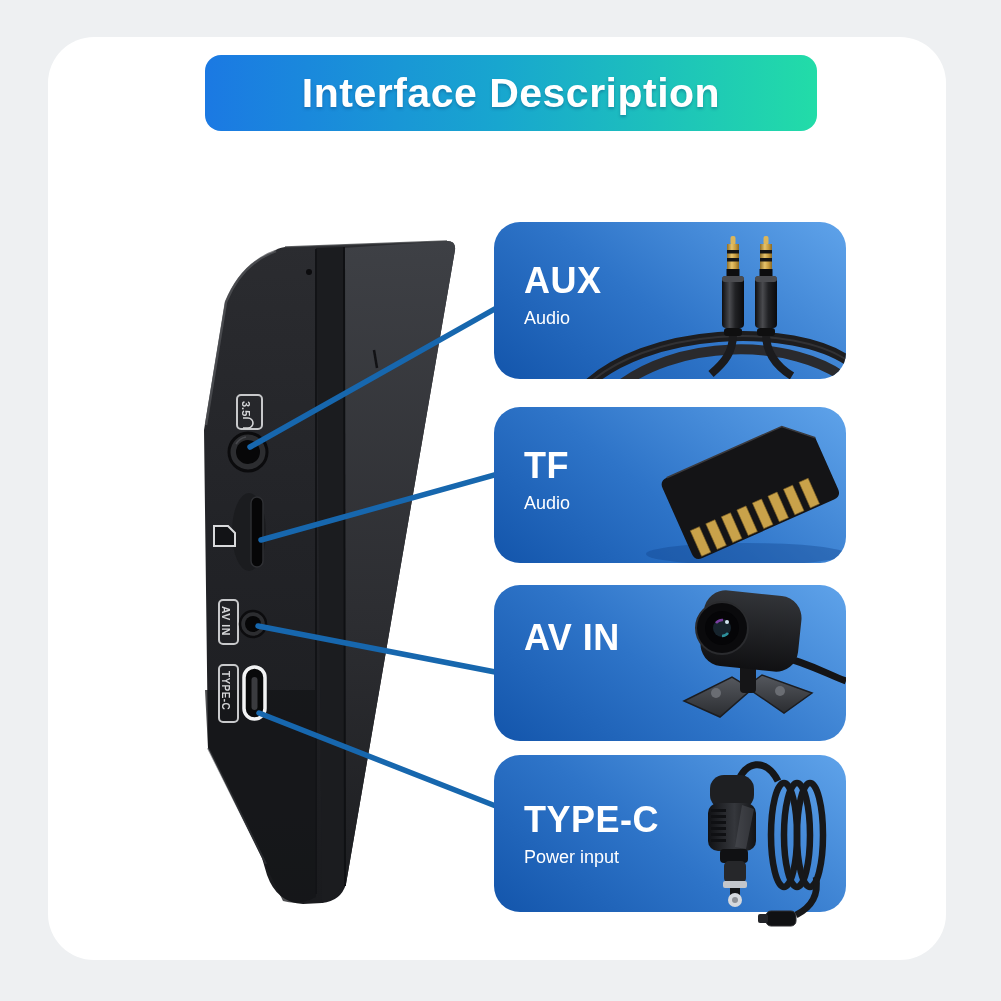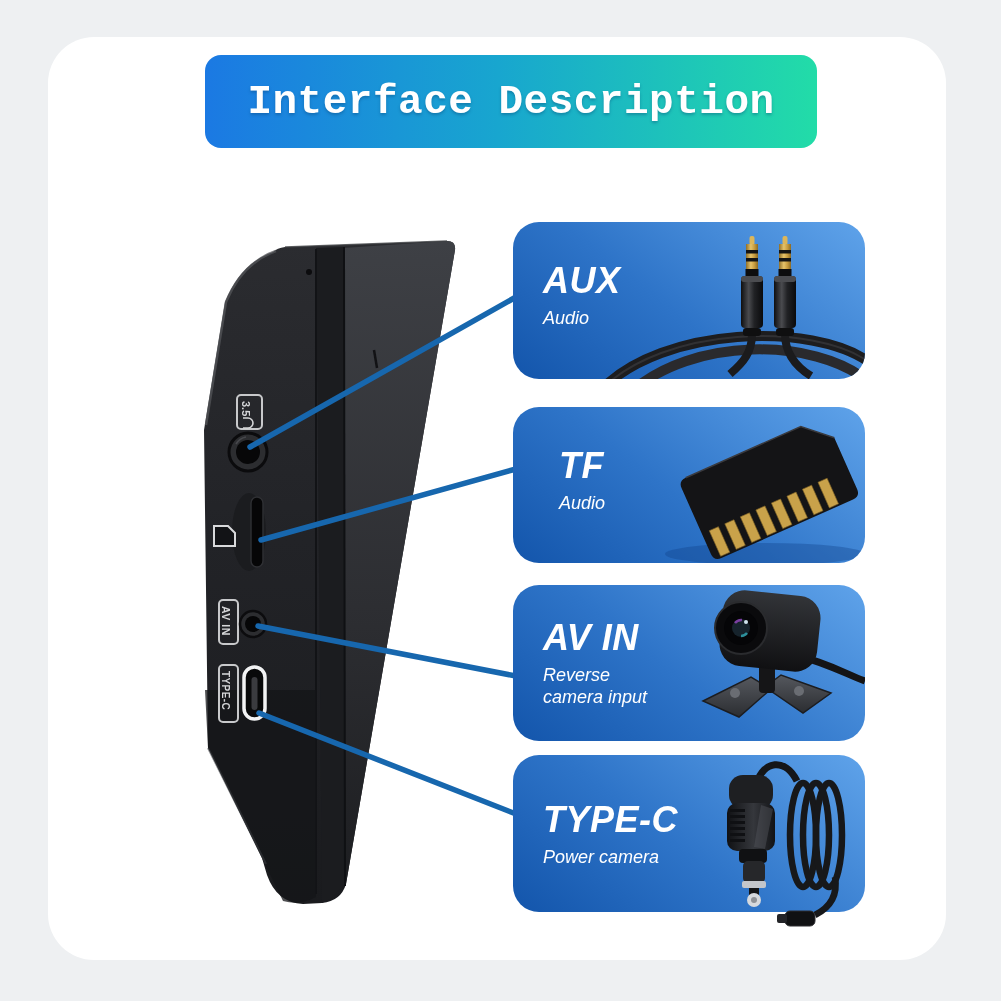--- a/index.html
+++ b/index.html
@@ -6,45 +6,44 @@
   body{
     width:1001px;height:1001px;position:relative;overflow:hidden;
     background:#eef0f2;
     font-family:"Liberation Sans",sans-serif;
   }
   .card{
     position:absolute;left:48px;top:37px;width:898px;height:923px;
     background:#ffffff;border-radius:46px;
   }
   .banner{
-    position:absolute;left:205px;top:55px;width:612px;height:93px;z-index:3;
+    position:absolute;left:205px;top:55px;width:612px;height:76px;z-index:3;
     border-radius:16px;
     background:linear-gradient(90deg,#1b79e3 0%,#18a6cf 48%,#22dca8 100%);
-    display:flex;align-items:center;justify-content:center;font-family:Liberation Mono, monospace;
+    display:flex;align-items:center;justify-content:center;
   }
   .banner-title{
     color:#fff;font-size:41px;font-weight:bold;letter-spacing:.5px;
     text-shadow:0 2px 3px rgba(10,60,110,.35);
   }
   .device-svg{position:absolute;left:0;top:0;z-index:1;}
   .panel{
-    position:absolute;left:513px;width:352px;border-radius:26px;z-index:2;
+    position:absolute;left:494px;width:352px;border-radius:26px;z-index:2;
     background:linear-gradient(38deg,#1355ab 0%,#2e74c8 45%,#5fa3ea 100%);
     overflow:hidden;
-    font-style:italic;
   }
   .panel.ovf{overflow:visible;}
   .p-aux{top:222px;height:157px;}
   .p-tf{top:407px;height:156px;}
   .p-avin{top:585px;height:156px;}
   .p-typec{top:755px;height:157px;}
   .art{position:absolute;left:0;top:0;}
   .panel-text{position:absolute;left:30px;color:#fff;z-index:2;}
   .p-aux  .panel-text{top:40px;}
-  .p-tf   .panel-text{top:40px;margin-left:16px;}
+  .p-tf   .panel-text{top:40px;}
   .p-avin .panel-text{top:34px;}
   .p-typec .panel-text{top:46px;}
   .panel-title{font-size:36px;font-weight:600;letter-spacing:.5px;line-height:1.08;}
   .panel-sub{font-size:18px;font-weight:400;line-height:1.25;margin-top:6px;}
 </style>
 </head>
 <body>
 
 <div class="card"></div>
 
@@ -222,24 +221,20 @@
       <circle cx="228" cy="43" r="26" fill="#0a0a0c" stroke="#2a2b2e" stroke-width="2"></circle>
       <circle cx="228" cy="43" r="17" fill="#050507"></circle>
       <circle cx="228" cy="43" r="9" fill="#16232c"></circle>
       <path d="M 222,38 a 8,8 0 0 1 7,-3" stroke="#7a3fa0" stroke-width="2.5" fill="none"></path>
       <path d="M 234,48 a 8,8 0 0 1 -6,3" stroke="#2c8f9a" stroke-width="2.5" fill="none"></path>
       <circle cx="233" cy="37" r="2" fill="#cfe3ee"></circle>
     </g>
   </svg>
   <div class="panel-text">
     <div class="panel-title">AV IN</div>
-    <div class="panel-sub">
-      <div>Reverse</div>
-      <div>camera input</div>
-    </div>
   </div>
 </div>
 
 <div class="panel p-typec ovf">
   <svg class="art" width="360" height="190" viewBox="0 0 360 190" style="overflow:visible">
     <defs>
       <linearGradient id="plugG" x1="0" y1="0" x2="1" y2="0">
         <stop offset="0" stop-color="#101114"></stop>
           <stop offset="0.55" stop-color="#35373c"></stop>
         <stop offset="1" stop-color="#121316"></stop>
@@ -271,15 +266,15 @@
       <circle cx="241" cy="145" r="7" fill="#d6d9dd"></circle>
       <circle cx="241" cy="145" r="3" fill="#8e9196"></circle>
     </g>
     <g>
       <rect x="272" y="156" width="30" height="15" rx="5" fill="#101113" stroke="#2c2d30"></rect>
       <rect x="264" y="159" width="10" height="9" rx="2" fill="#232428"></rect>
     </g>
   </svg>
   <div class="panel-text">
     <div class="panel-title">TYPE-C</div>
-    <div class="panel-sub">Power camera</div>
+    <div class="panel-sub">Power input</div>
   </div>
 </div>
 
 </body></html>

